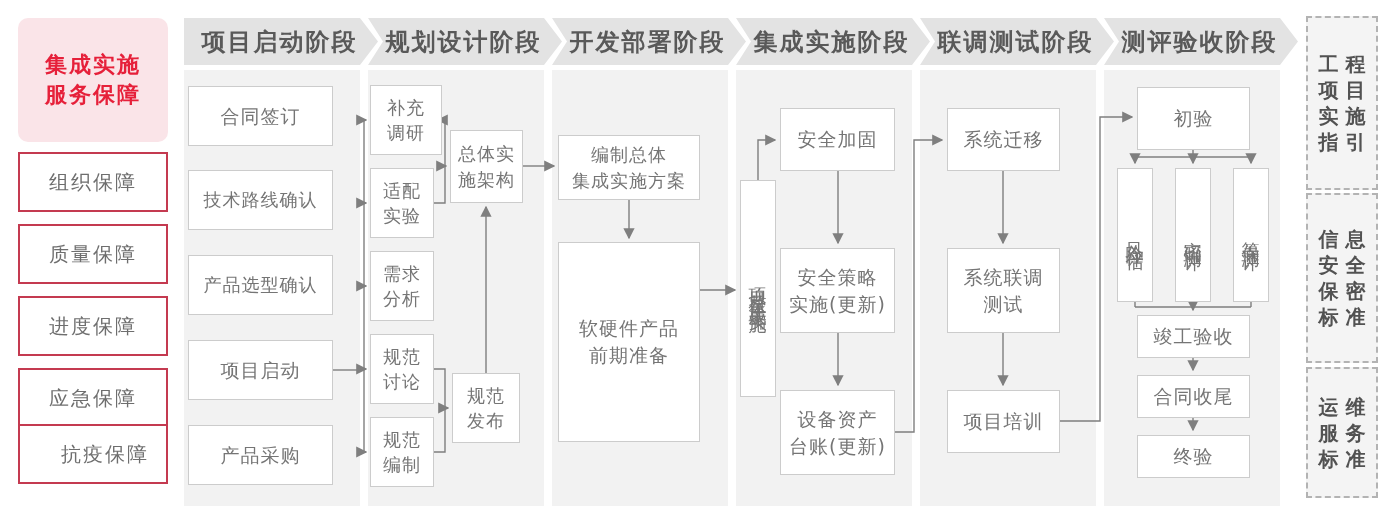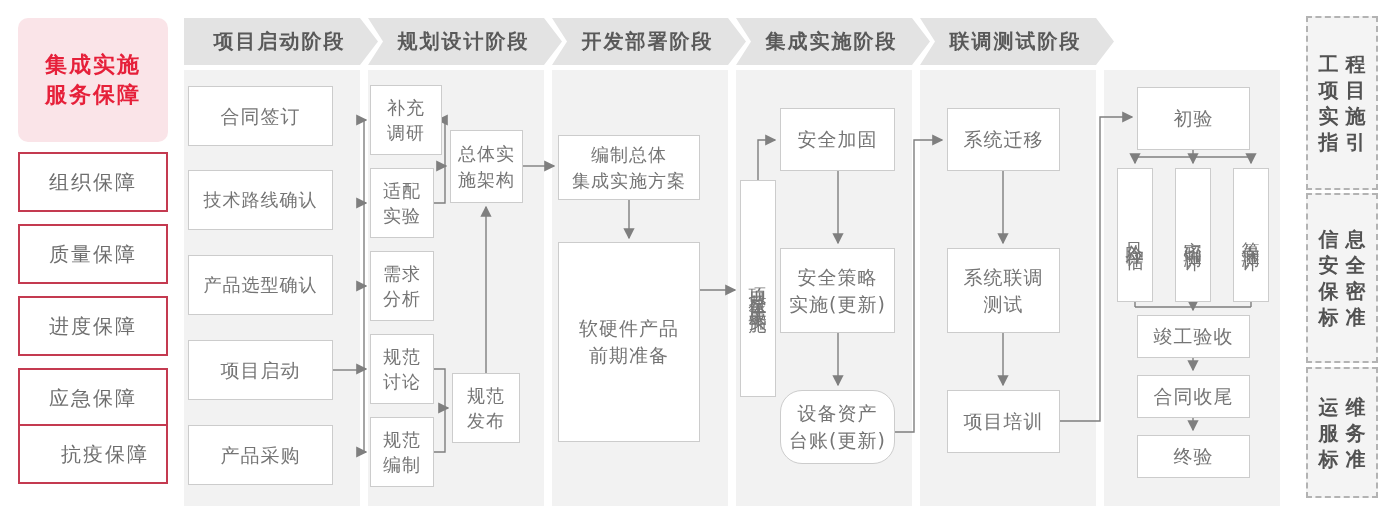--- a/index.html
+++ b/index.html
@@ -16,21 +16,21 @@
     --dashed_bg:#f4f4f4;
     --dashed_text:#525252;
   }
   html,body{margin:0;padding:0;background:#ffffff;}
   body{font-family:"DejaVu Sans","Liberation Sans",sans-serif;}
   #canvas{position:relative;width:1391px;height:515px;background:#fff;overflow:hidden;}
 
   .panel{position:absolute;top:70px;height:436px;width:176px;background:var(--panel_gray);}
 
   .banner{position:absolute;top:18px;height:47px;width:194px;background:var(--banner_gray);
-    color:var(--header_text);font-weight:bold;font-size:20px;letter-spacing:2px;
+    color:var(--header_text);font-weight:bold;font-size:24px;letter-spacing:2px;
     display:flex;align-items:center;justify-content:center;
     padding:0;box-sizing:border-box;
     clip-path:polygon(0 0,176px 0,100% 50%,176px 100%,0 100%,15px 50%);}
   .banner .bl{padding-left:6px;padding-right:9px;}
   .banner.first{clip-path:polygon(0 0,176px 0,100% 50%,176px 100%,0 100%);}
 
   .box{position:absolute;background:#ffffff;border:1px solid var(--box_border);
     color:var(--box_text);font-size:19px;line-height:1.4;text-align:center;
     display:flex;flex-direction:column;align-items:center;justify-content:center;
     box-sizing:border-box;letter-spacing:1px;}
@@ -71,20 +71,23 @@
     <span class="bl">规划设计阶段</span>
     </div>
   <div class="banner" style="left:552px;">
     <span class="bl">开发部署阶段</span>
     </div>
   <div class="banner" style="left:736px;">
     <span class="bl">集成实施阶段</span>
     </div>
   <div class="banner" style="left:920px;">
     <span class="bl">联调测试阶段</span>
+    </div>
+  <div class="banner" style="left:1104px;">
+    <span class="bl">测评验收阶段</span>
     </div>
 
   <svg id="connectors" viewBox="0 0 1391 515">
     <defs>
       <marker id="arr" viewBox="0 0 8 8" refX="7" refY="4" markerWidth="8" markerHeight="8" orient="auto">
         <path d="M0,0 L8,4 L0,8 Z" fill="#7f7f7f"></path>
       </marker>
     </defs>
     <g stroke="#7f7f7f" stroke-width="1.4" fill="none">
 
@@ -214,21 +217,21 @@
   <div class="box" style="left:740px;top:180px;width:36px;height:217px;">
     <span class="vtext">项目整体集成实施</span>
     </div>
   <div class="box" style="left:780px;top:108px;width:115px;height:63px;">
     <div>安全加固</div>
     </div>
   <div class="box" style="left:780px;top:248px;width:115px;height:85px;">
     <div>安全策略</div>
     <div>实施(更新)</div>
     </div>
-  <div class="box" style="left:780px;top:390px;width:115px;height:74px;border-radius:22px;">
+  <div class="box" style="left:780px;top:390px;width:115px;height:85px;">
     <div>设备资产</div>
     <div>台账(更新)</div>
     </div>
 
   <div class="box" style="left:947px;top:108px;width:113px;height:63px;">
     <div>系统迁移</div>
     </div>
   <div class="box" style="left:947px;top:390px;width:113px;height:63px;">
     <div>项目培训</div>
     </div>

